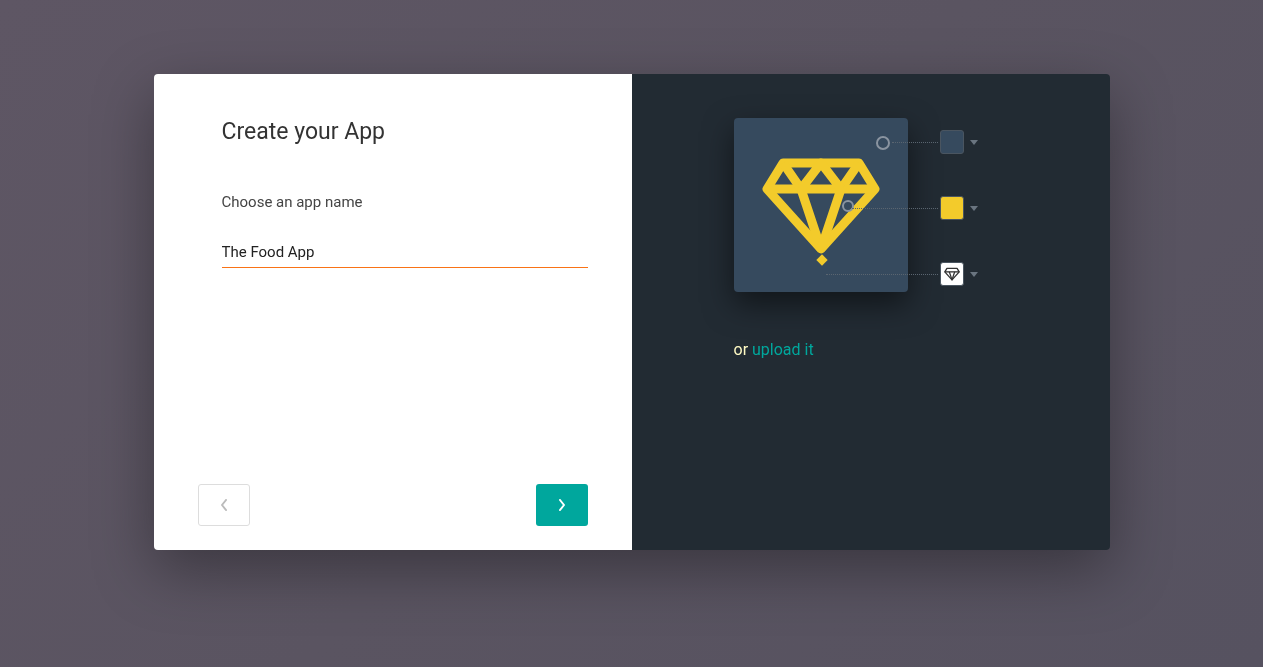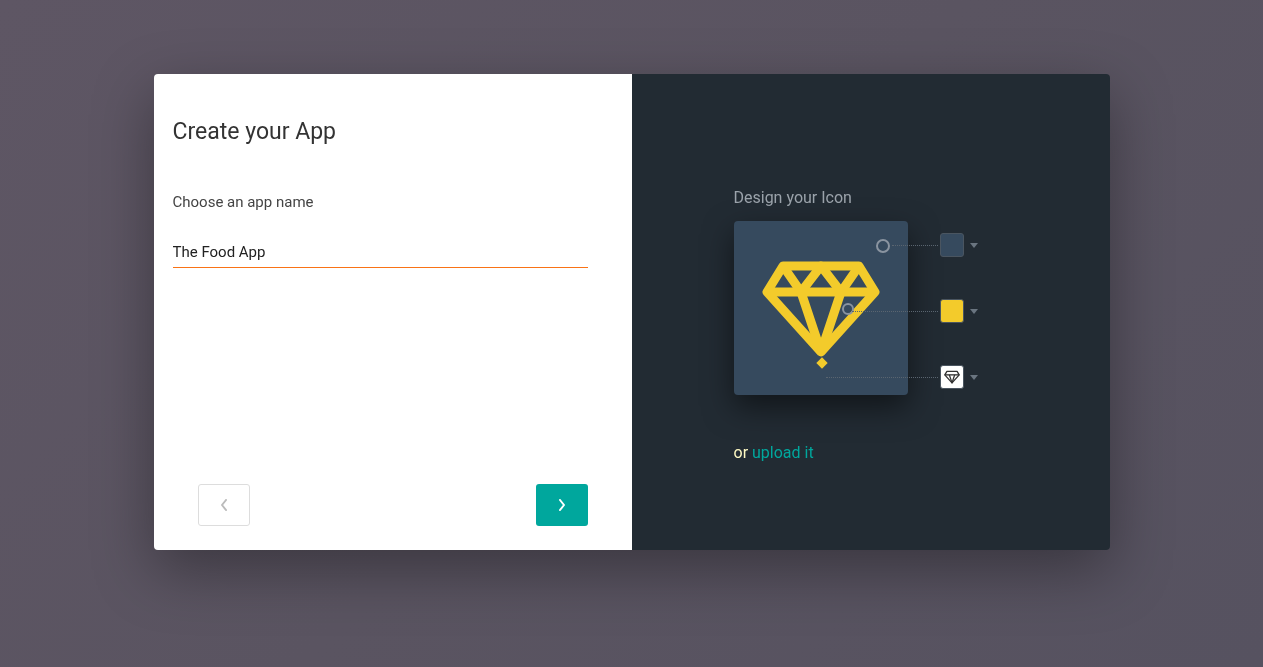--- a/index.html
+++ b/index.html
@@ -21,21 +21,21 @@
       width: 956px;
       height: 476px;
       display: flex;
       box-shadow: 0 20px 60px rgba(0,0,0,0.35);
       border-radius: 4px;
       overflow: hidden;
     }
     .left-panel {
       width: 478px;
       background: #ffffff;
-      padding: 44px 44px 24px 19px;
+      padding: 44px 44px 24px 68px;
       display: flex;
       flex-direction: column;
       position: relative;
     }
     .panel-title {
       font-size: 23px;
       color: #333;
       font-weight: 400;
       margin-bottom: 48px;
     }
@@ -231,21 +231,20 @@
       </div>
       <div class="btn btn-next">
         <svg width="8" height="12" viewBox="0 0 8 12">
           <path d="M2 1 L6 6 L2 11" stroke="#fff" stroke-width="2" fill="none" stroke-linecap="round" stroke-linejoin="round"></path>
         </svg>
       </div>
     </div>
   </div>
 
   <div class="right-panel">
-    <div class="right-title">Design your Icon</div>
 
     <div class="icon-designer">
       <div class="icon-preview">
         <svg class="diamond-svg" viewBox="0 0 120 100">
           <g stroke="#f3cb2b" stroke-width="9" fill="none" stroke-linejoin="round">
             <path d="M22 8 L98 8 L114 34 L60 94 L6 34 Z"></path>
             <path d="M6 34 L114 34"></path>
             <path d="M22 8 L40 34 L60 94"></path>
             <path d="M98 8 L80 34 L60 94"></path>
             <path d="M40 34 L60 8 L80 34"></path>

